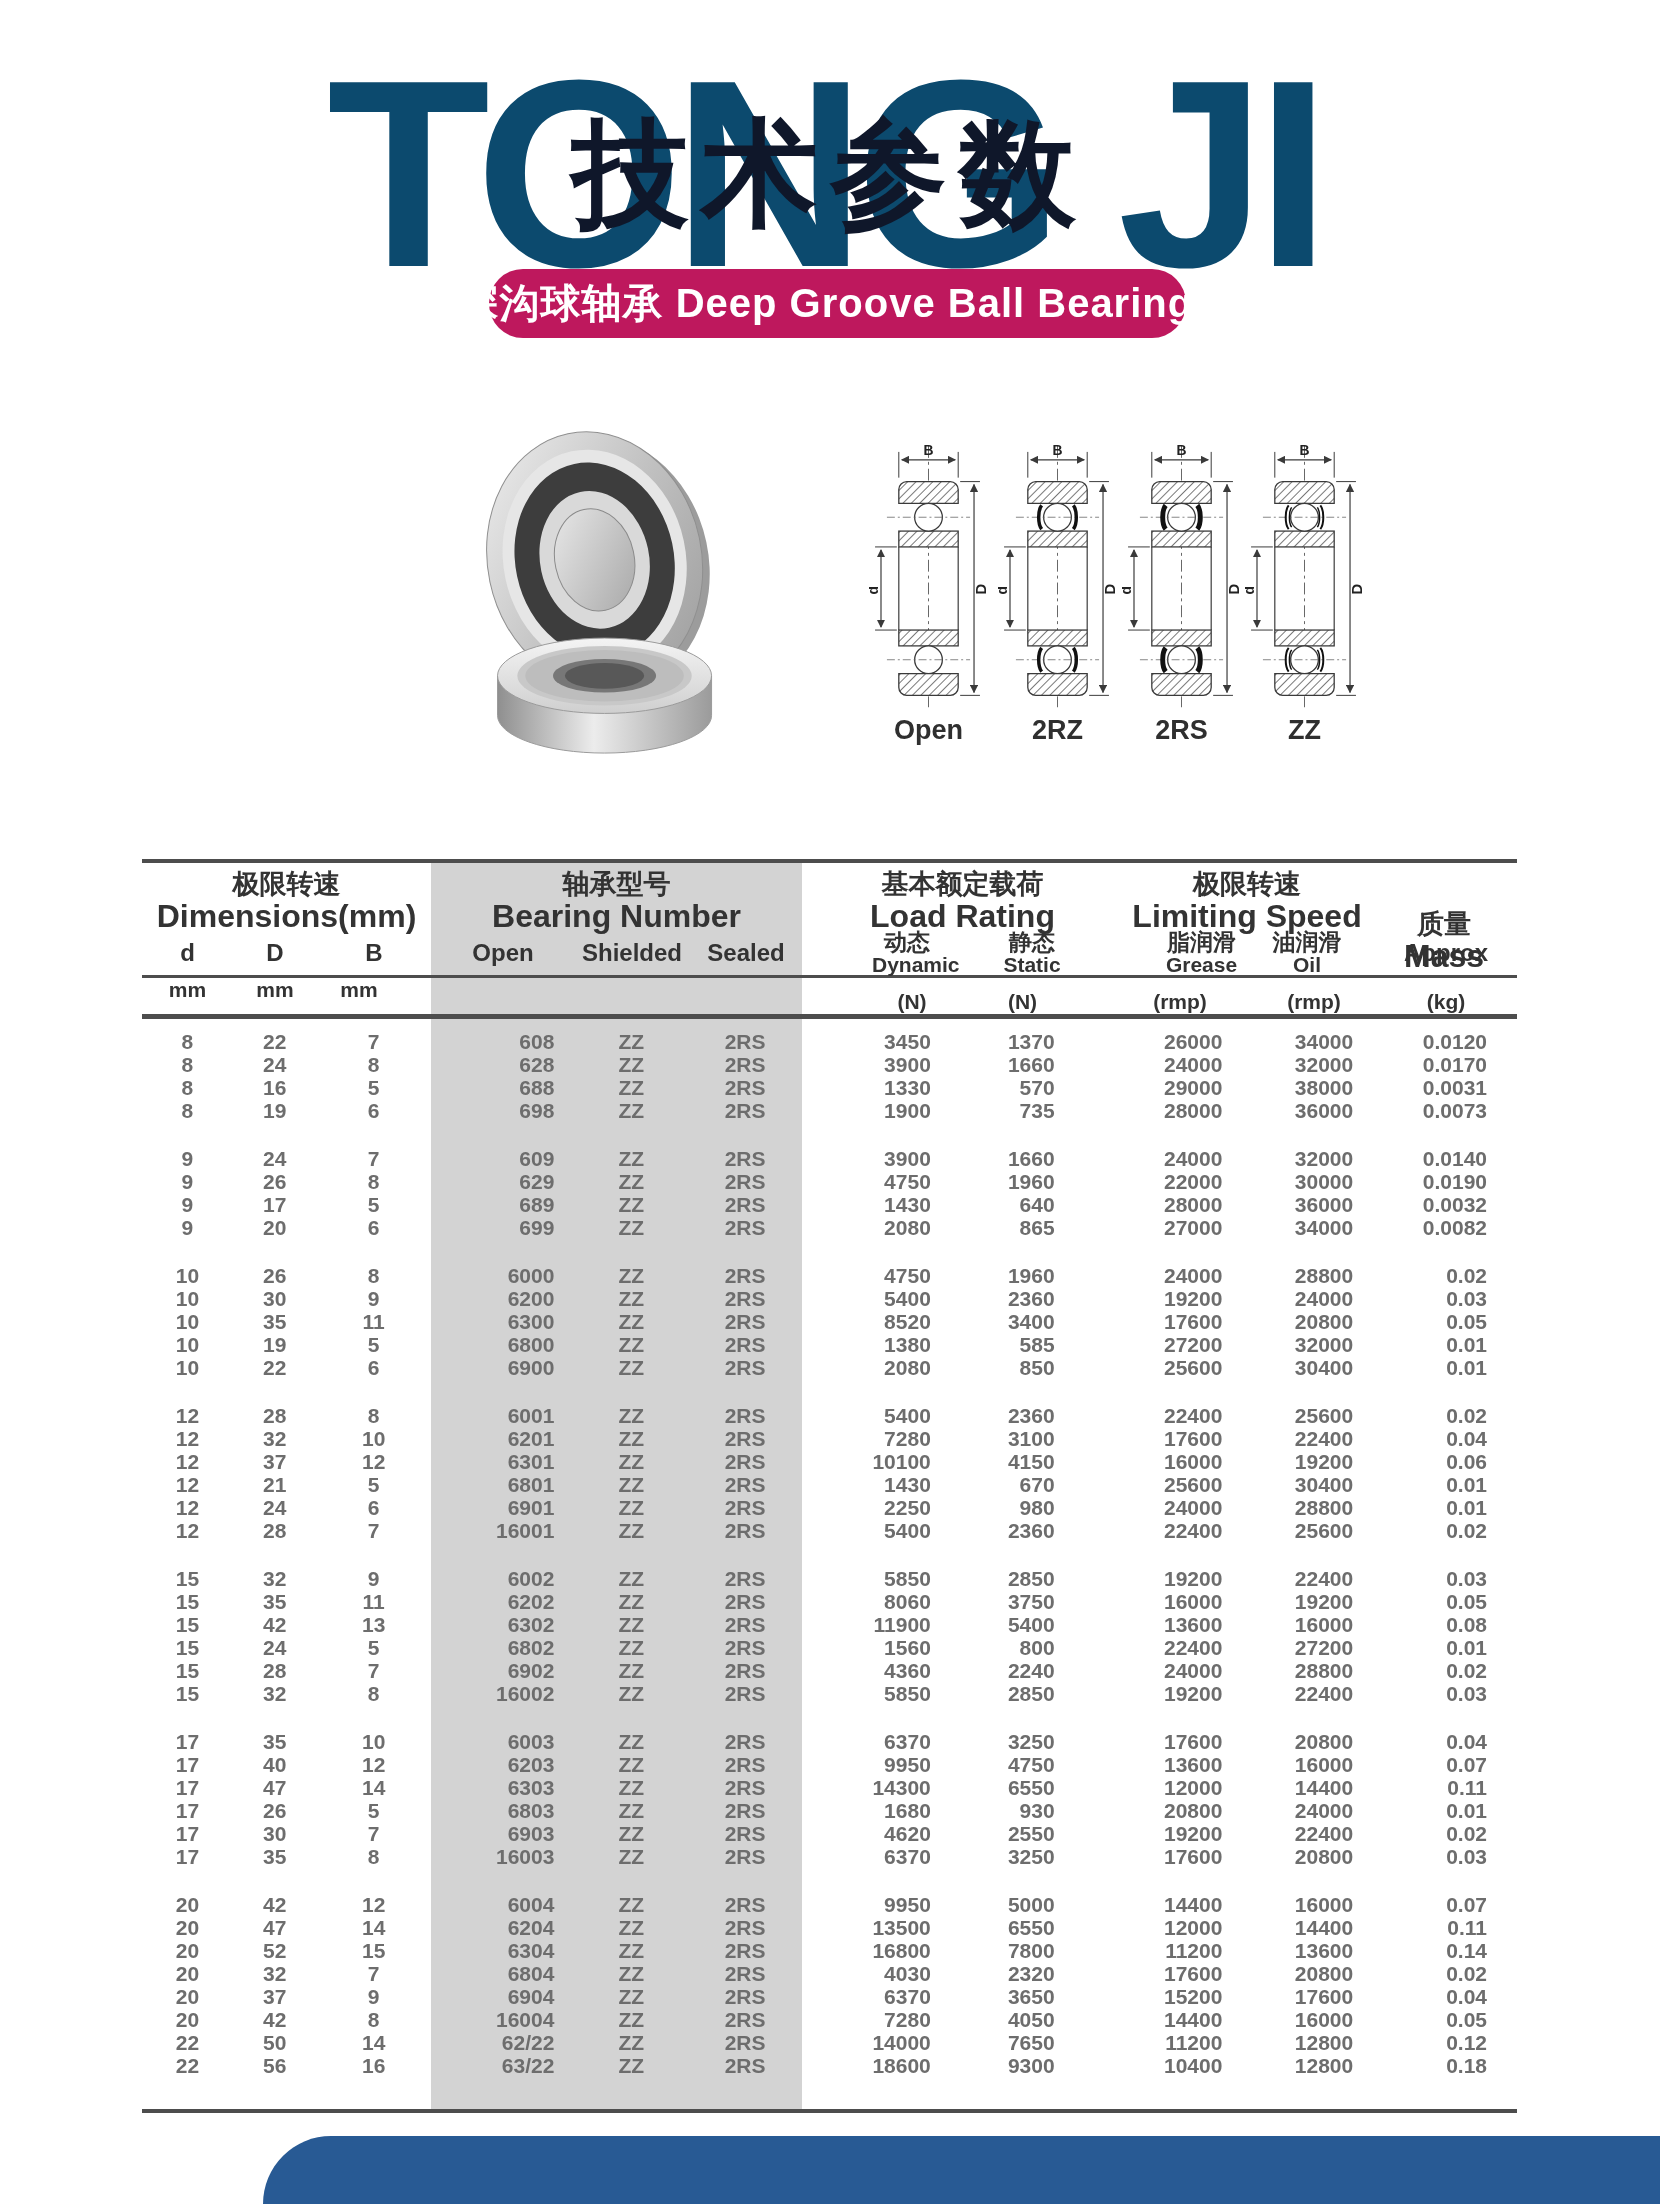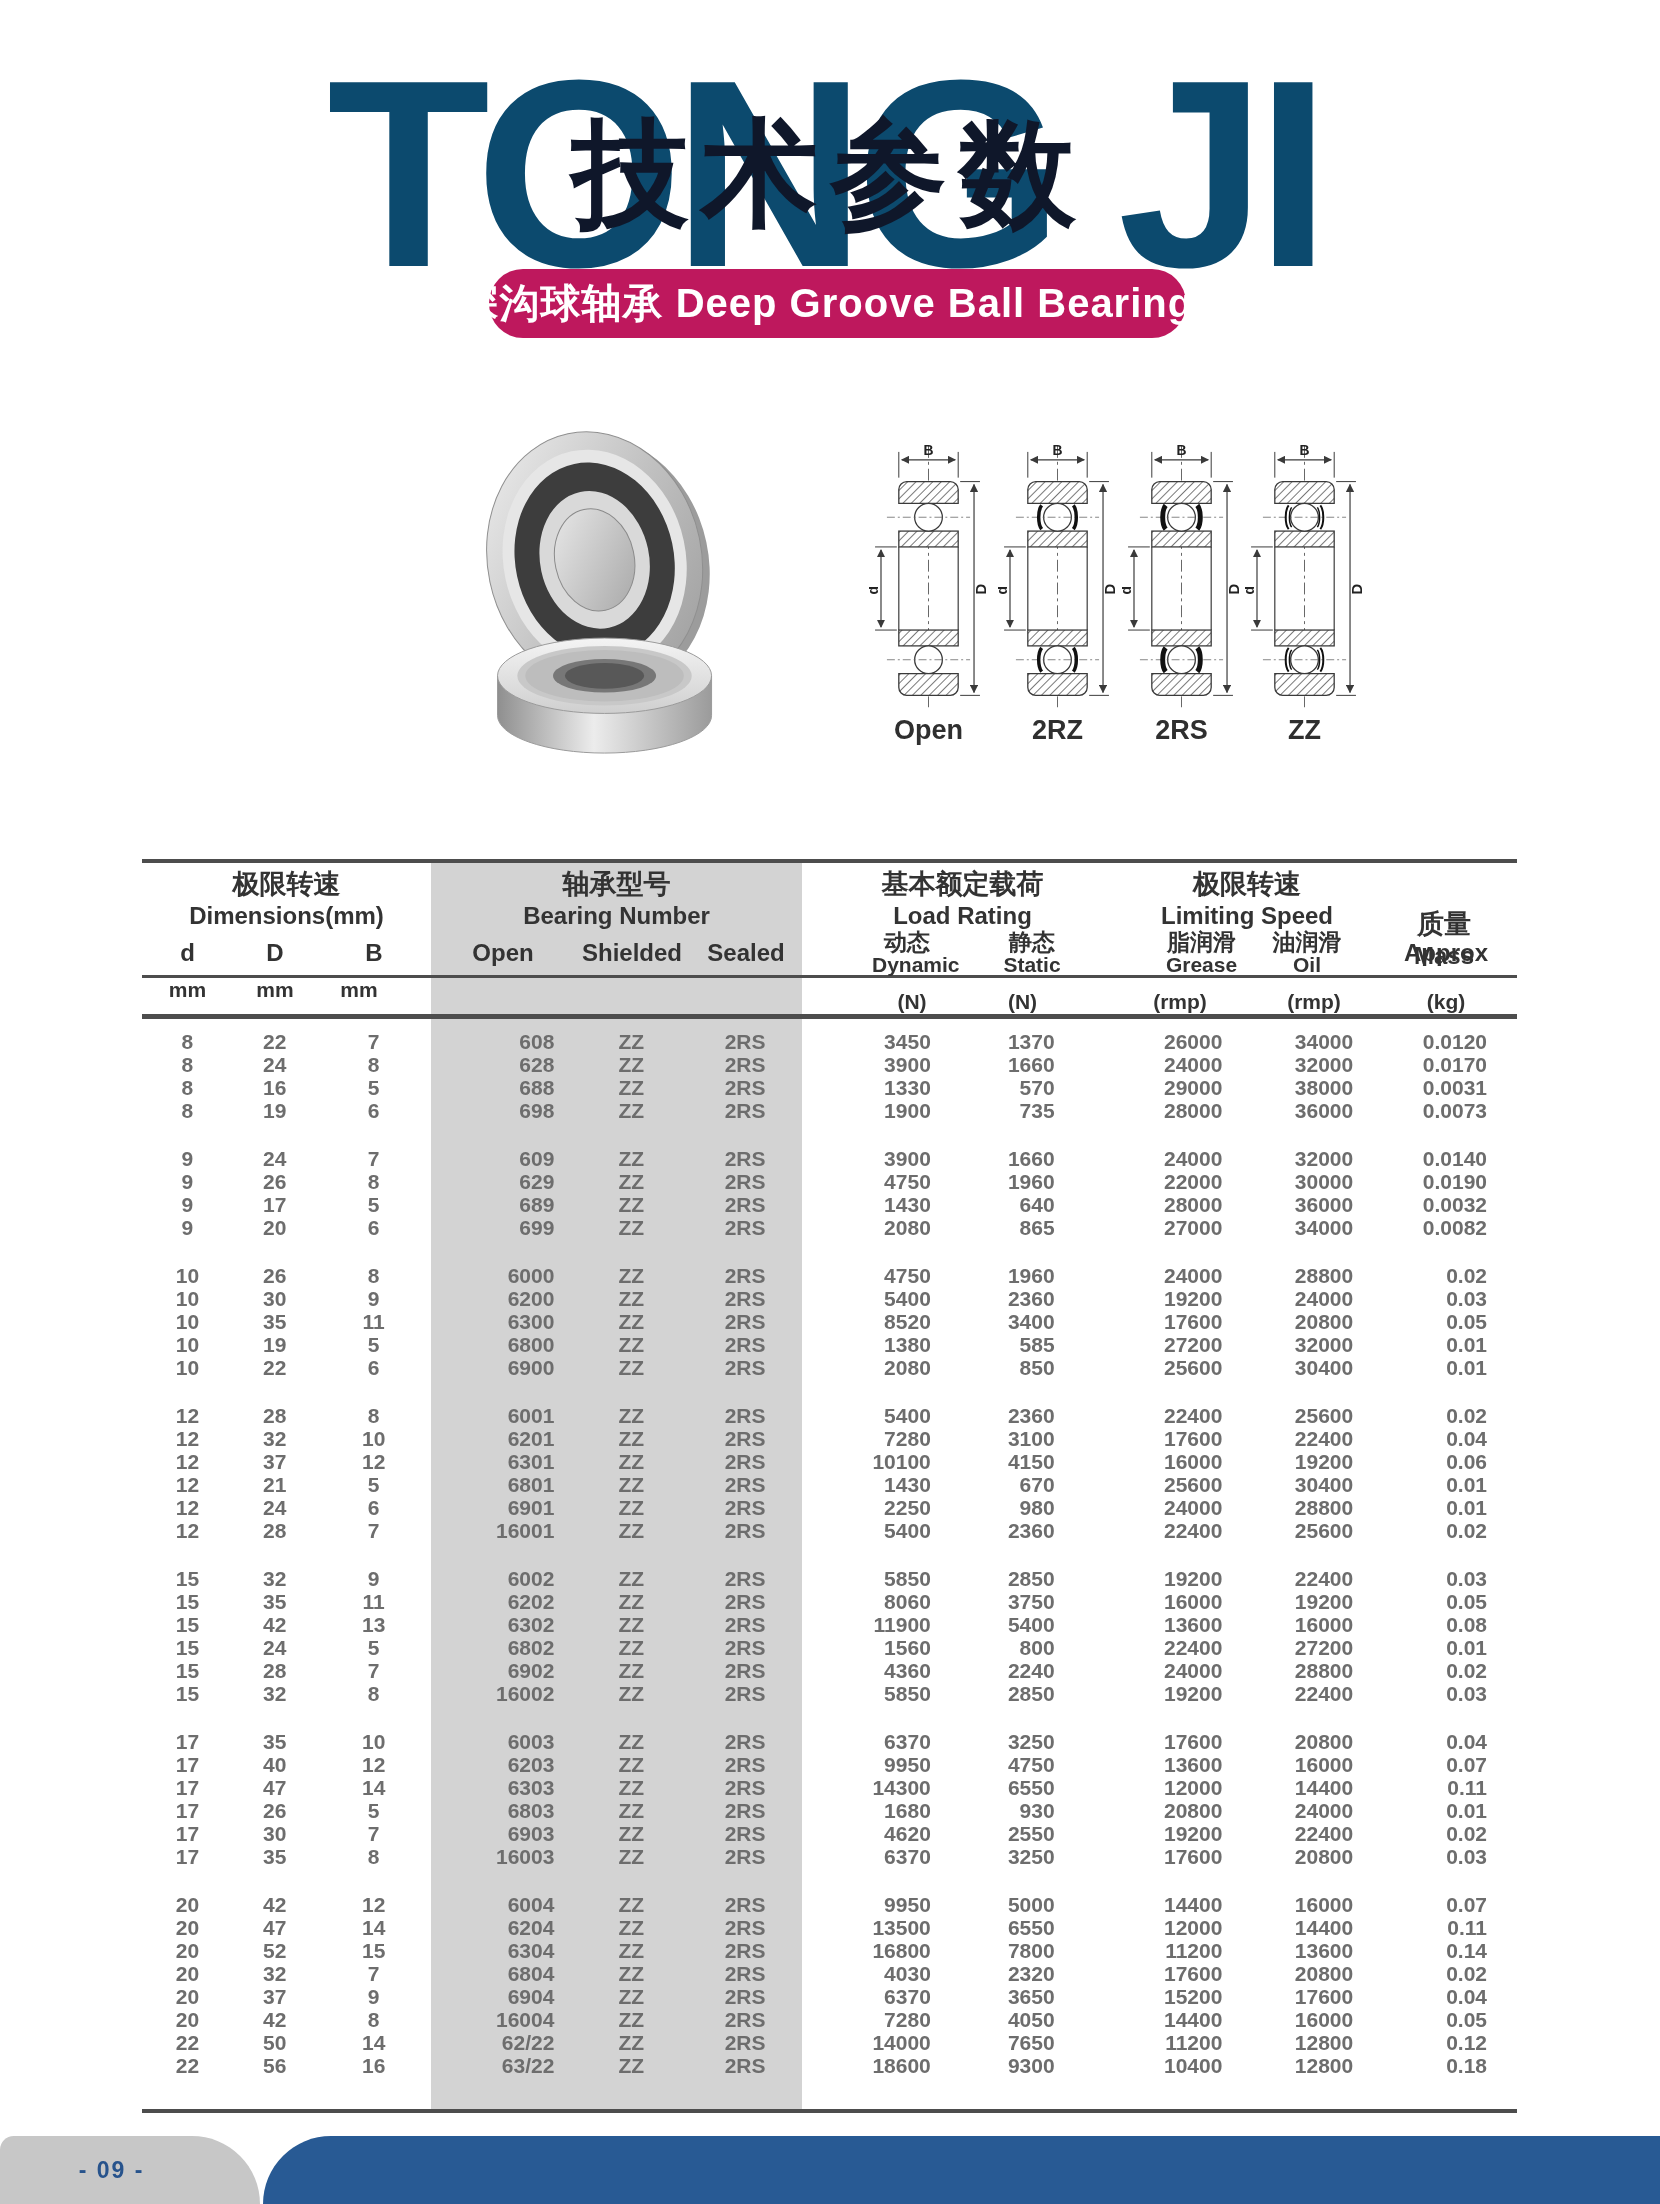--- a/index.html
+++ b/index.html
@@ -25,21 +25,21 @@
   .tablewrap{position:absolute;left:142px;top:859px;width:1375px;height:1254px;z-index:2;}
   .grayband{position:absolute;left:289px;top:0;width:371px;height:100%;background:#d3d3d3;}
   .rule{position:absolute;left:0;right:0;background:#4d4d4d;}
   .rule.top{top:0;height:4px;}
   .rule.mid1{top:116px;height:3px;}
   .rule.mid2{top:155px;height:5px;}
   .rule.bottom{bottom:0;height:4px;}
 
   .hrow{position:absolute;left:0;display:flex;color:#333;font-weight:700;}
   .hrow1{top:8px;height:34px;font-size:27px;line-height:34px;}
-  .hrow2{top:42px;height:30px;font-size:24px;line-height:30px;}
+  .hrow2{top:42px;height:30px;font-size:32px;line-height:30px;}
   .g1{width:289px;text-align:center;}
   .g2{width:371px;text-align:center;}
   .g3{width:267px;text-align:center;box-sizing:border-box;padding-left:54px;}
   .g4{width:302px;text-align:center;box-sizing:border-box;padding-left:54px;}
   .g5{width:146px;text-align:center;margin-top:40px;}
 
   .hrow3{top:73px;height:42px;}
   .hcell{box-sizing:border-box;text-align:center;font-size:24px;font-weight:700;color:#333;line-height:42px;}
   .stack{line-height:normal;padding-top:1px;}
   .stack .cn{font-size:23px;line-height:22px;font-family:Liberation Mono, monospace;}
@@ -881,19 +881,16 @@
             <div class="tcell c6">18600</div>
             <div class="tcell c7">9300</div>
             <div class="tcell c8">10400</div>
             <div class="tcell c9">12800</div>
             <div class="tcell c10">0.18</div>
           </div>
         </div>
       </div>
   </div>
 
-  <div class="footer-tab">
-    <div class="footer-page">- 09 -</div>
-  </div>
   <div class="footer-band"></div>
 
 </div>
 
 
 </body></html>

